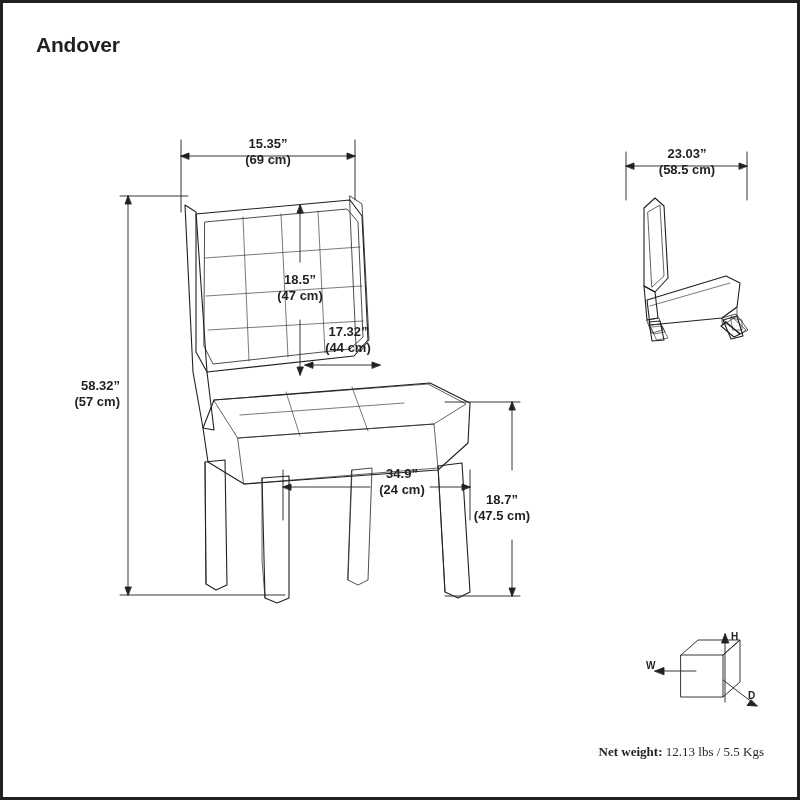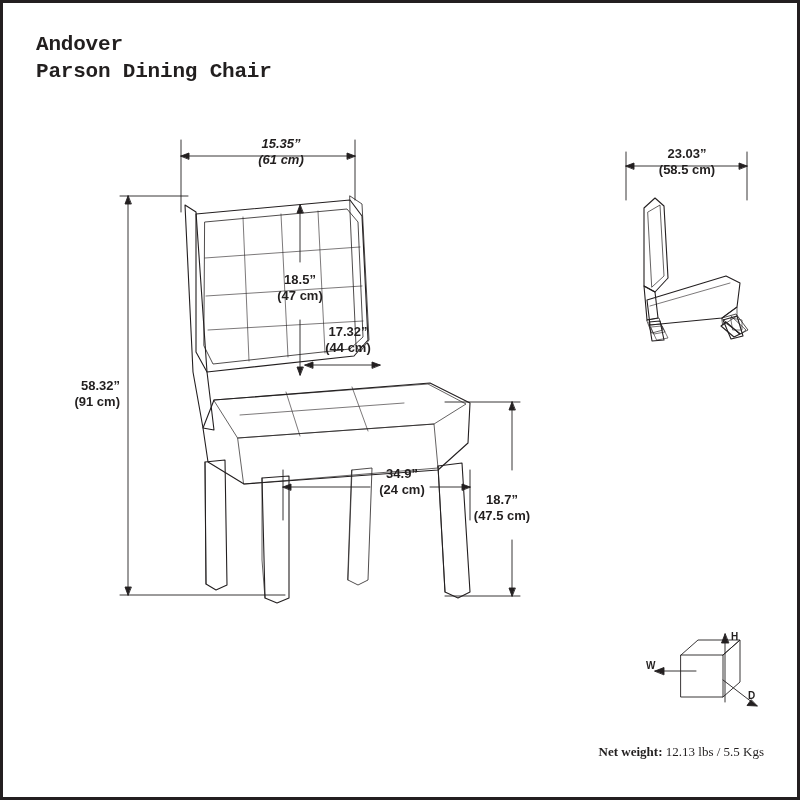--- a/index.html
+++ b/index.html
@@ -25,21 +25,20 @@
   }
   .title {
     position: absolute;
     left: 36px;
     top: 32px;
     font-size: 21px;
     font-weight: bold;
     line-height: 1.28;
     letter-spacing: -0.2px;
     color: #221f1f;
-    font-family: Liberation Mono, monospace;
   }
   .title div { white-space: nowrap; }
   .net-weight {
     position: absolute;
     right: 36px;
     bottom: 40px;
     font-size: 13px;
     color: #221f1f;
     white-space: nowrap;
     font-family: Liberation Serif, serif;
@@ -67,21 +66,20 @@
     color: #221f1f;
   }
 </style>
 </head>
 <body>
 
 <div id="sheet"></div>
 
 <div class="title">
   <div>Andover</div>
-  <div>Parson Dining Chair</div>
 </div>
 
 <svg class="draw" viewBox="0 0 800 800">
   <g fill="none" stroke="#231f20" stroke-width="1.1" stroke-linejoin="round" stroke-linecap="round">
 
     <g stroke-width="0.9">
 
       <path d="M181,140 L181,212"></path>
       <path d="M355,140 L355,200"></path>
 
@@ -213,38 +211,38 @@
 
       <path d="M655,671 L696,671"></path>
       <path d="M655,671 l9,-3.5 l0,7 z" fill="#231f20"></path>
 
       <path d="M723,680 L757,706"></path>
       <path d="M757,706 l-10,-0.5 l4,-5.5 z" fill="#231f20"></path>
     </g>
   </g>
 </svg>
 
-<div class="dimlabel" style="left:237px; top:136px; width:88px;font-style:italic;">
+<div class="dimlabel" style="left:224px; top:136px; width:88px;">
   <div>15.35”</div>
-  <div>(61 cm)</div>
+  <div>(69 cm)</div>
 </div>
 
 <div class="dimlabel" style="left:256px; top:272px; width:88px;text-align:center;">
   <div>18.5”</div>
   <div>(47 cm)</div>
 </div>
 
 <div class="dimlabel" style="left:306px; top:324px; width:84px;">
   <div>17.32”</div>
   <div>(44 cm)</div>
 </div>
 
 <div class="dimlabel left" style="left:20px; top:378px; width:100px;">
   <div>58.32”</div>
-  <div>(91 cm)</div>
+  <div>(57 cm)</div>
 </div>
 
 <div class="dimlabel" style="left:364px; top:466px; width:76px;">
   <div>34.9”</div>
   <div>(24 cm)</div>
 </div>
 
 <div class="dimlabel" style="left:456px; top:492px; width:92px;">
   <div>18.7”</div>
   <div>(47.5 cm)</div>

